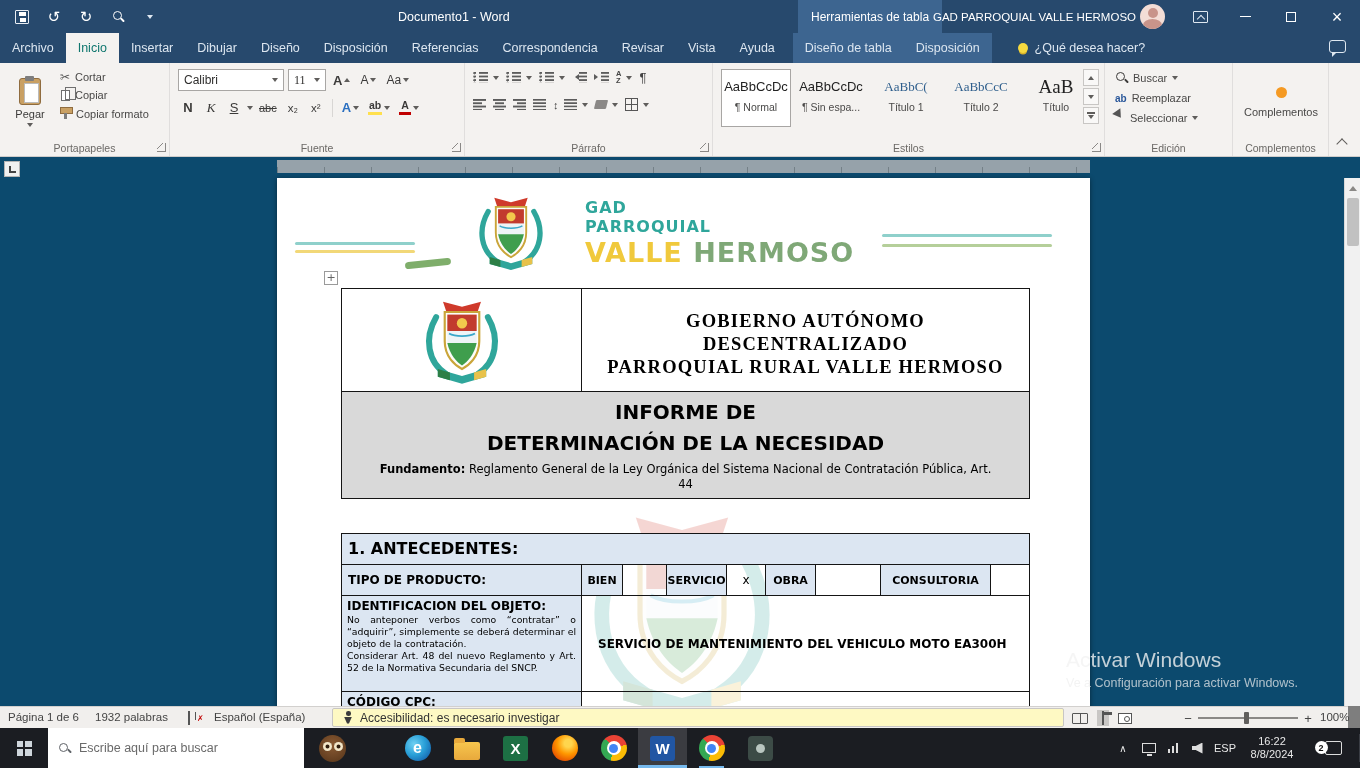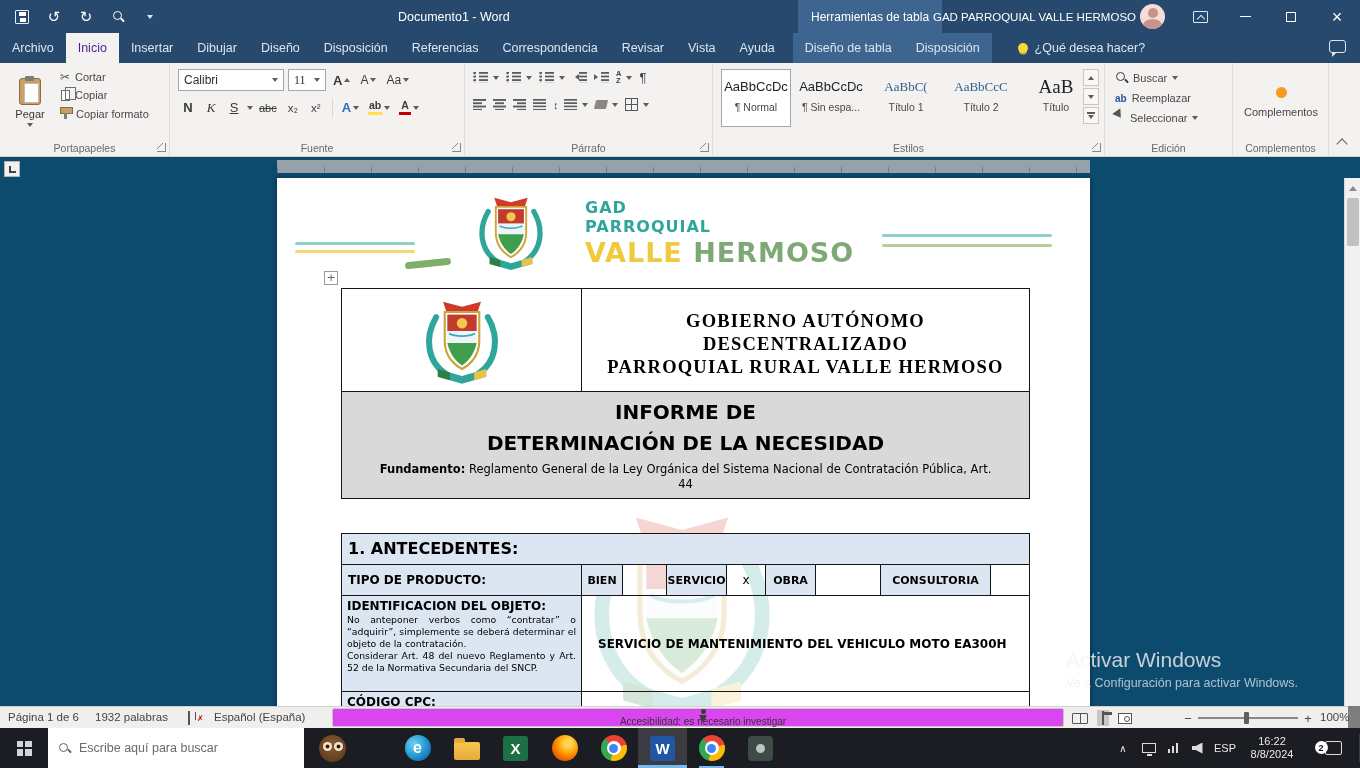--- a/index.html
+++ b/index.html
@@ -27,21 +27,21 @@
   .i-ribopts { position:relative; width:15px; height:12px; border:1px solid #dfe8f1; border-radius:1px; }
   .i-ribopts::after { content:""; position:absolute; left:4px; top:4px; width:5px; height:5px; border-top:1.5px solid #dfe8f1; border-right:1.5px solid #dfe8f1; transform:rotate(-45deg); }
   .winbtn { position:absolute; top:0; width:30px; height:33px; display:flex; align-items:center; justify-content:center; color:#fff; }
   .i-min { width:11px; height:1.5px; background:#fff; }
   .i-max { width:10px; height:10px; border:1px solid #fff; }
   .i-close { font-size:18px; line-height:18px; color:#fff; }
 
   
   .tabrow { position:absolute; left:0; top:33px; right:0; height:30px; background:#27496d; display:flex; align-items:stretch; font-size:12.5px; color:#dce6f0; }
   .tab { display:flex; align-items:center; padding:0 12px; white-space:nowrap; }
-  .tab.sel { background:#f4f2f0; color:#4c1d95; }
+  .tab.sel { background:#f4f2f0; color:#0f766e; }
   .ctxwrap { display:flex; margin-left:6px; background:#3d6590; }
   .tellme { display:flex; align-items:center; gap:7px; margin-left:16px; padding:0 10px; }
   .bulb { width:10px; height:10px; border-radius:50%; background:#f5d93f; box-shadow:0 2.5px 0 -1px #d9b32a; }
   .i-comment { position:relative; width:17px; height:13px; border:1.5px solid #dfe8f1; border-radius:3px; margin-top:-3px; }
   .i-comment::after { content:""; position:absolute; left:2px; bottom:-5px; width:0; height:0; border-top:5px solid #dfe8f1; border-right:5px solid transparent; }
   .tab-comment { margin-left:auto; display:flex; align-items:center; padding:0 14px; }
 
   
   .ribbon { position:absolute; left:0; top:63px; right:0; height:94px; background:#f4f2f0; border-bottom:1px solid #cfcdcb; display:flex; color:#3b3a39; }
   .rgroup { position:relative; height:100%; border-right:1px solid #e0dedd; flex:0 0 auto; }
@@ -171,21 +171,21 @@
   .sb-up { position:absolute; top:2px; left:0; width:16px; height:16px; display:flex; align-items:center; justify-content:center; }
   .sb-up i { width:0;height:0;border-left:4px solid transparent;border-right:4px solid transparent;border-bottom:5px solid #8a8886; }
   .sb-thumb { position:absolute; top:20px; left:2px; width:12px; height:48px; background:#c1c1c1; border-radius:2px; }
 
   
   .status { position:absolute; left:0; top:706px; width:1348px; height:22px; background:#f1efed; border-top:1px solid #d2d0ce; font-size:11.5px; color:#444; }
   .st-it { position:absolute; top:4px; white-space:nowrap; }
   .i-proof { position:relative; width:13px; height:10px; border:1px solid #555; background:#fff; }
   .i-proof::before { content:""; position:absolute; left:5.5px; top:0; width:1px; height:8px; background:#555; }
   .proofx { position:absolute; left:8px; top:2px; font-size:8px; color:#c00000; }
-  .st-acc { position:absolute; left:332px; top:1px; width:732px; height:19px; background:#d946ef; border:1px solid #c8c6c4; border-radius:2px; display:flex; align-items:center; gap:7px; padding-left:10px; font-size:10px; color:#333;flex-direction:column; }
+  .st-acc { position:absolute; left:332px; top:1px; width:732px; height:19px; background:#fef9c3; border:1px solid #c8c6c4; border-radius:2px; display:flex; align-items:center; gap:7px; padding-left:10px; font-size:12px; color:#333; }
   .acc-ico { position:relative; width:10px; height:13px; }
   .acc-ico::before { content:""; position:absolute; top:0; left:3px; width:4.5px; height:4.5px; border-radius:50%; background:#3b3b3b; }
   .acc-ico::after { content:""; position:absolute; top:5.5px; left:1px; width:8px; height:7px; background:#3b3b3b; clip-path:polygon(0 0,100% 0,62% 100%,38% 100%); }
   .views { position:absolute; left:1072px; top:2px; display:flex; align-items:center; gap:9px; height:18px; }
   .i-vread { width:16px; height:11px; border:1px solid #555; border-radius:1px; background:linear-gradient(#555,#555) center/1px 100% no-repeat; }
   .vsel { background:#c9c7c5; padding:2px 5px; }
   .i-vprint { position:relative; width:11px; height:13px; border:1px solid #555; background:#fff; }
   .i-vprint::before { content:""; position:absolute; left:0; top:0; width:9px; height:3px; background:#555; }
   .i-vweb { position:relative; width:14px; height:11px; border:1px solid #555; background:#fff; }
   .i-vweb::before { content:""; position:absolute; right:1px; bottom:1px; width:4px; height:4px; border:1px solid #555; border-radius:50%; }

